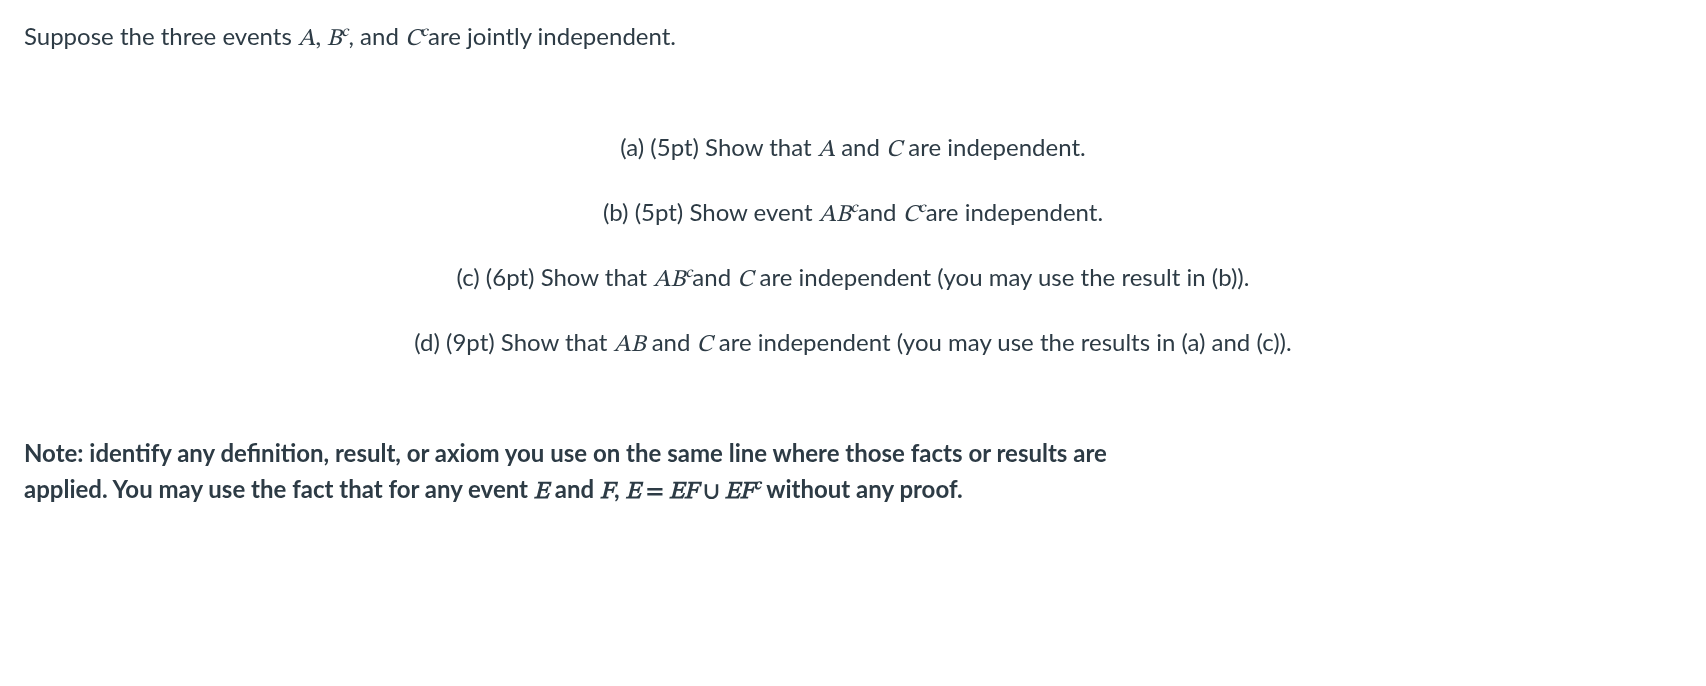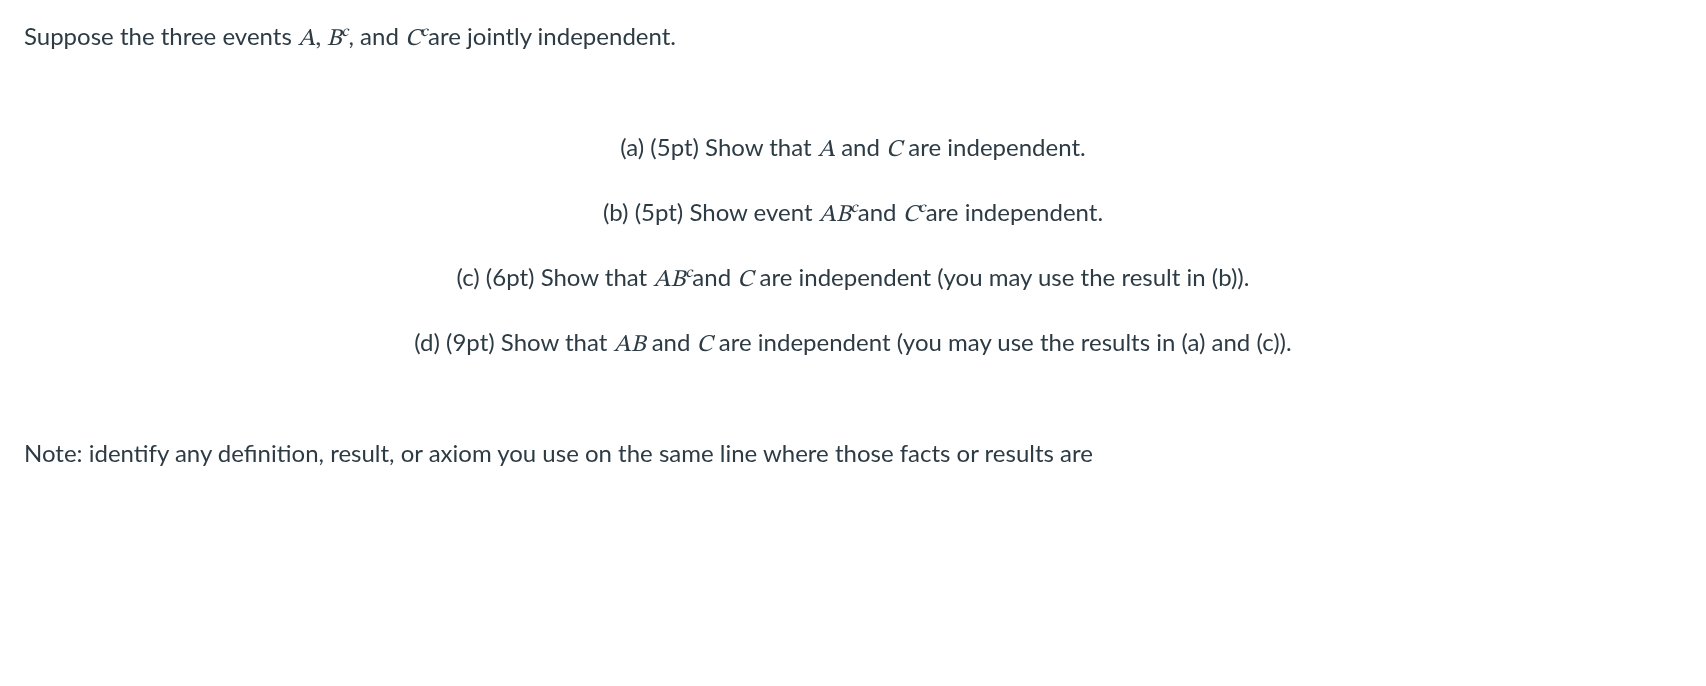--- a/index.html
+++ b/index.html
@@ -18,20 +18,21 @@
     }
     .intro {
       margin-bottom: 72px;
     }
     .part {
       margin-bottom: 26px;
       text-align: center;
     }
     .note {
       margin-top: 72px;
+      font-weight: bold;
     }
     .math-italic {
       font-family: 'STIX Two Math', 'Cambria Math', 'Times New Roman', serif;
       font-style: italic;
     }
     .math-roman {
       font-family: 'STIX Two Math', 'Cambria Math', 'Times New Roman', serif;
       font-style: normal;
     }
     sup.sc {
@@ -60,13 +61,16 @@
 <div class="part">
   <span>(c) (6pt) Show that </span><span class="math-italic">AB</span><sup class="sc">c</sup><span>and </span><span class="math-italic">C</span><span> are independent (you may use the result in (b)).</span>
 </div>
 
 <div class="part">
   <span>(d) (9pt) Show that </span><span class="math-italic">AB</span><span> and </span><span class="math-italic">C</span><span> are independent (you may use the results in (a) and (c)).</span>
 </div>
 
 <div class="note">
   <div>Note: identify any definition, result, or axiom you use on the same line where those facts or results are</div>
+  <div>
+    <span>applied. You may use the fact that for any event </span><span class="math-italic">E</span><span> and </span><span class="math-italic">F</span><span>, </span><span class="math-italic">E</span><span class="math-roman"> = </span><span class="math-italic">EF</span><span class="math-roman"> ∪ </span><span class="math-italic">EF</span><sup class="sc">c</sup><span> without any proof.</span>
+  </div>
 </div>
 
 </body></html>

